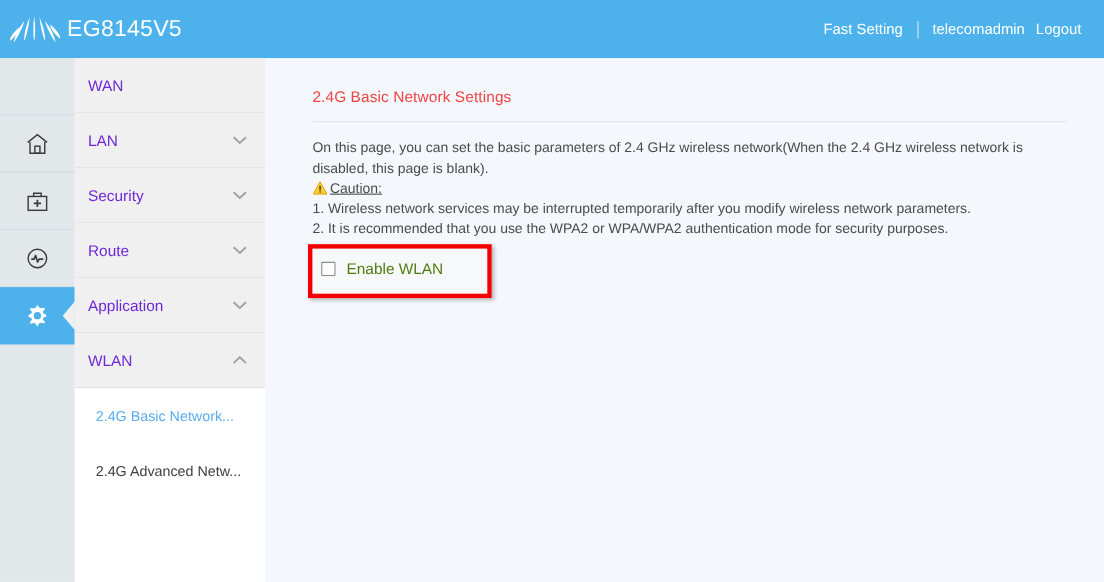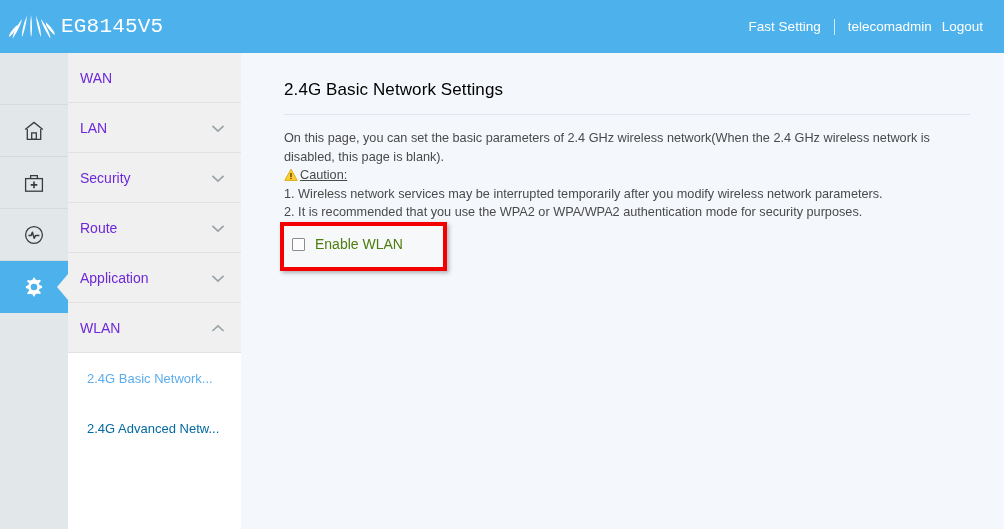--- a/index.html
+++ b/index.html
@@ -29,21 +29,20 @@
     height: 53px;
     background: #4db2ec;
     display: flex;
     align-items: center;
     justify-content: space-between;
   }
   .brand {
     display: flex;
     align-items: center;
     padding-left: 9px;
-    font-family: Liberation Mono, monospace;
   }
   .logo {
     width: 46px;
     height: 30px;
     display: block;
   }
   .brand-name {
     color: #ffffff;
     font-size: 21px;
     letter-spacing: .2px;
@@ -135,39 +134,39 @@
     color: #9aa3a8;
   }
   .sub-item {
     height: 50px;
     background: #ffffff;
     display: flex;
     align-items: center;
     padding-left: 19px;
     box-sizing: border-box;
     font-size: 13px;
-    color: #0369a1;
+    color: #404040;
     cursor: pointer;
     white-space: nowrap;
   }
   .sub-item.active { color: #5cacee; }
 
   
   .content {
     position: absolute;
     top: 53px; left: 241px;
     width: 763px;
     height: 476px;
     background: #f4f7fb;
     box-sizing: border-box;
     padding: 27px 34px 0 43px;
   }
   .page-title {
-    font-size: 17px;
-    color: #000000;
+    font-size: 14px;
+    color: #ef4444;
     font-weight: 400;
     margin: 0 0 14px 0;
     letter-spacing: .1px;
   }
   .divider {
     height: 1px;
     background: #e0e5ec;
     margin: 0 0 14px 0;
   }
   .desc {

